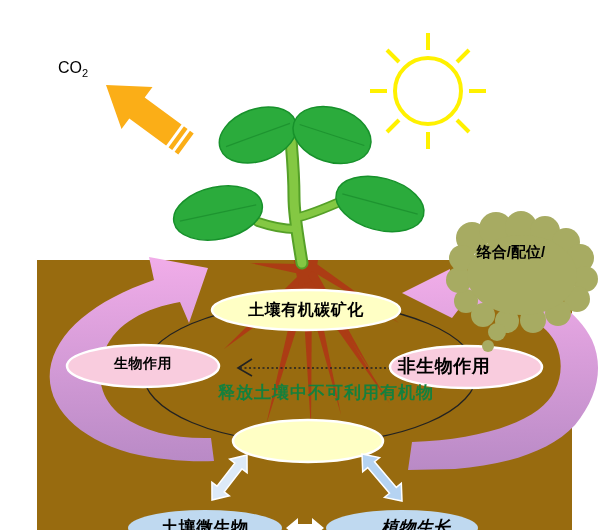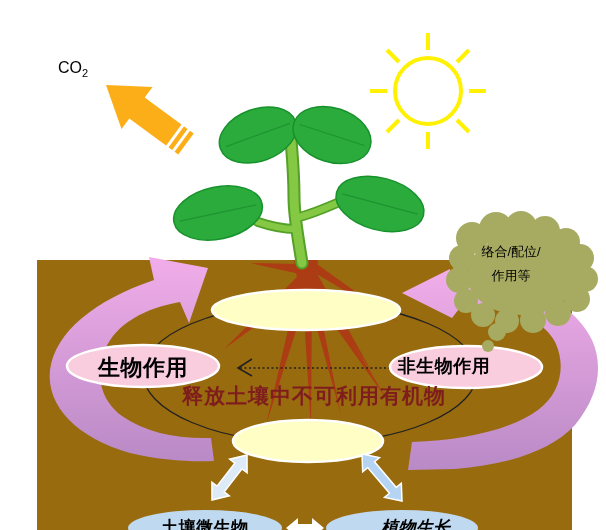--- a/index.html
+++ b/index.html
@@ -8,31 +8,31 @@
     font-family:"Liberation Sans","DejaVu Sans",sans-serif;
     margin-top:32px;
   }
   #art{position:absolute;left:0;top:0;}
   .lbl{
     position:absolute;transform:translateX(-50%);
     font-weight:bold;color:#000;white-space:nowrap;text-align:center;
     letter-spacing:0.5px;line-height:1.1;
   }
   .lbl-mineralization{left:306px;top:269px;font-size:16px;}
-  .lbl-biotic{left:143px;top:324px;font-size:22px;}
+  .lbl-biotic{left:143px;top:324px;font-size:14px;}
   .lbl-abiotic{left:444px;top:325px;font-size:18px;}
-  .lbl-release{left:314px;top:352px;font-size:21px;color:#7f1d1d;letter-spacing:1px;}
+  .lbl-release{left:326px;top:352px;font-size:17px;color:#15803d;letter-spacing:1px;}
   .lbl-exudates{left:308px;top:399px;font-size:17px;}
   .lbl-microbes{left:205px;top:487px;font-size:17px;}
   .lbl-plantgrowth{left:416px;top:487px;font-size:17px;font-style:italic;}
   .lbl-co2{left:58px;top:27px;transform:none;font-size:16px;font-weight:normal;letter-spacing:0;}
   .lbl-co2 sub{font-size:11px;}
   .cloud-text{
     position:absolute;left:511px;top:208px;transform:translateX(-50%);
-    font-weight:normal;font-size:13px;line-height:24px;text-align:center;white-space:nowrap;
+    font-weight:bold;font-size:15px;line-height:24px;text-align:center;white-space:nowrap;
   }
 </style>
 </head>
 <body>
 
 <div id="stage">
 
 <svg id="art" width="606" height="530" viewBox="0 0 606 530">
   <defs>
     <linearGradient id="gradCycle" x1="0" y1="0" x2="0" y2="1">
@@ -160,24 +160,24 @@
         <circle cx="459" cy="248" r="13"></circle>
     <circle cx="462" cy="226" r="13"></circle>
     <ellipse cx="522" cy="243" rx="55" ry="40"></ellipse>
     <circle cx="497" cy="300" r="9"></circle>
     <circle cx="488" cy="314" r="6"></circle>
   </g>
 </svg>
 
 <div class="lbl lbl-co2"><span>CO</span><sub>2</sub></div>
 
+<div class="lbl lbl-mineralization">土壤有机碳矿化</div>
 <div class="lbl lbl-biotic">生物作用</div>
 <div class="lbl lbl-abiotic">非生物作用</div>
 <div class="lbl lbl-release">释放土壤中不可利用有机物</div>
 <div class="lbl lbl-microbes">土壤微生物</div>
 <div class="lbl lbl-plantgrowth">植物生长</div>
 
 <div class="cloud-text">
   <div>络合/配位/</div>
-  <div>作用等</div>
 </div>
 
 </div>
 
 </body></html>

